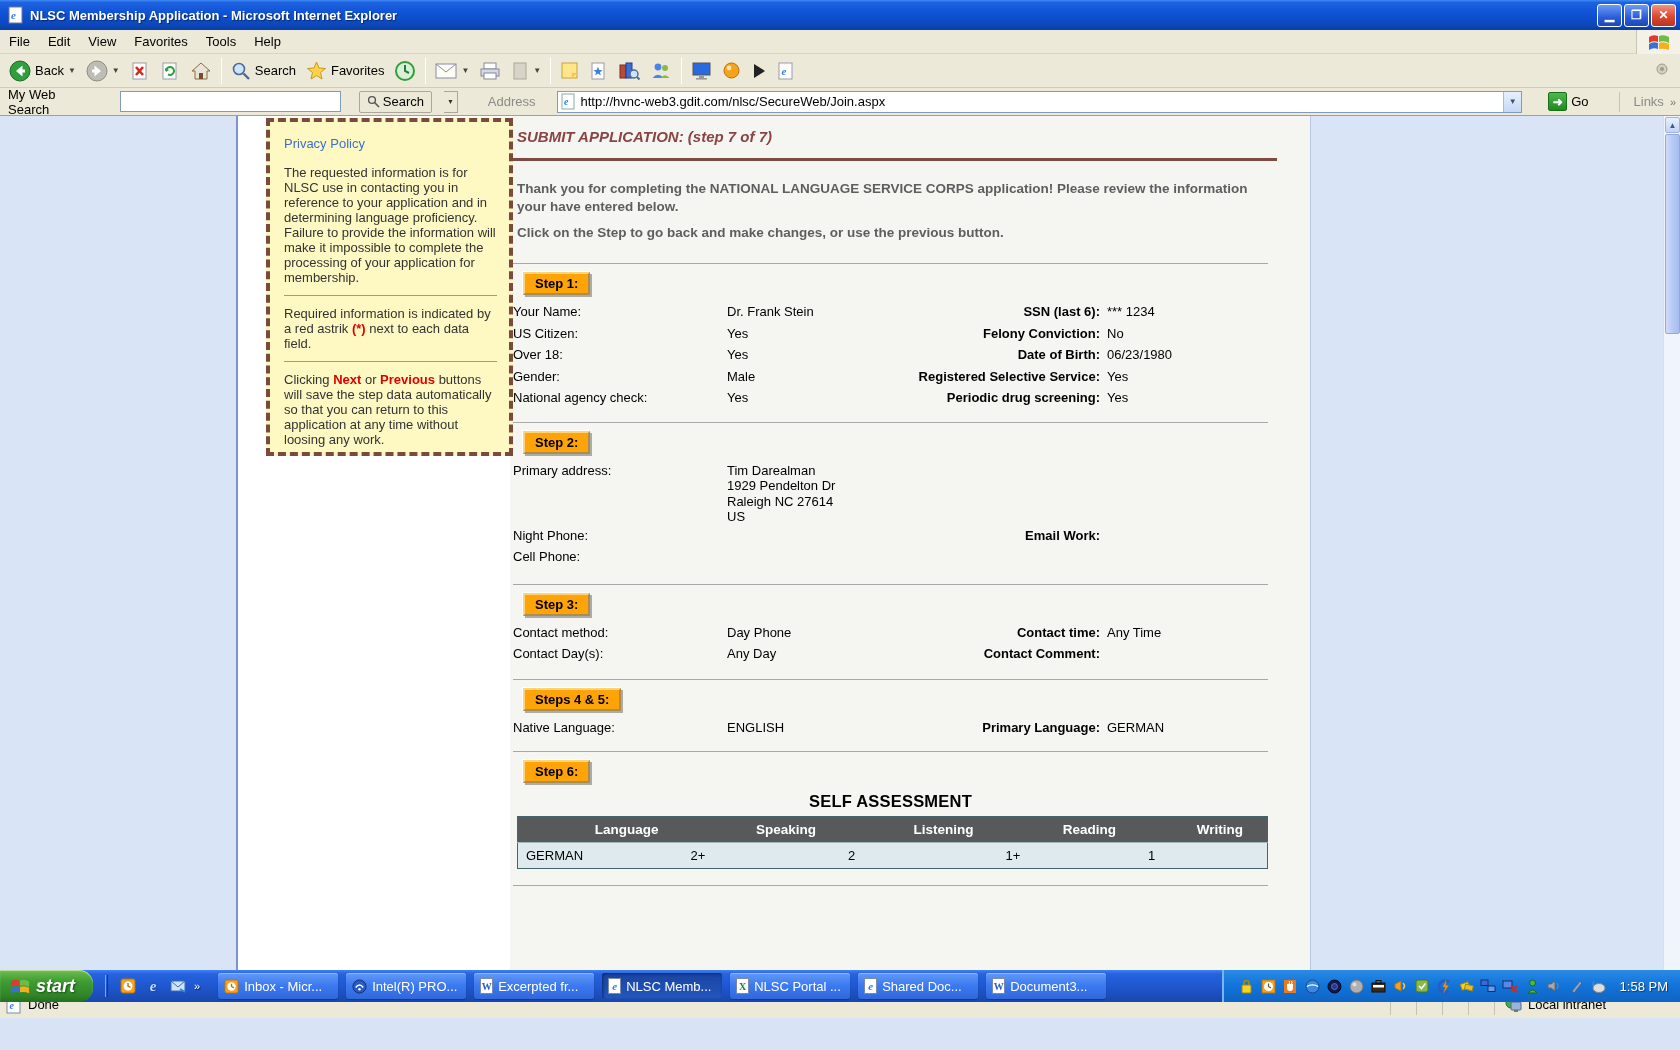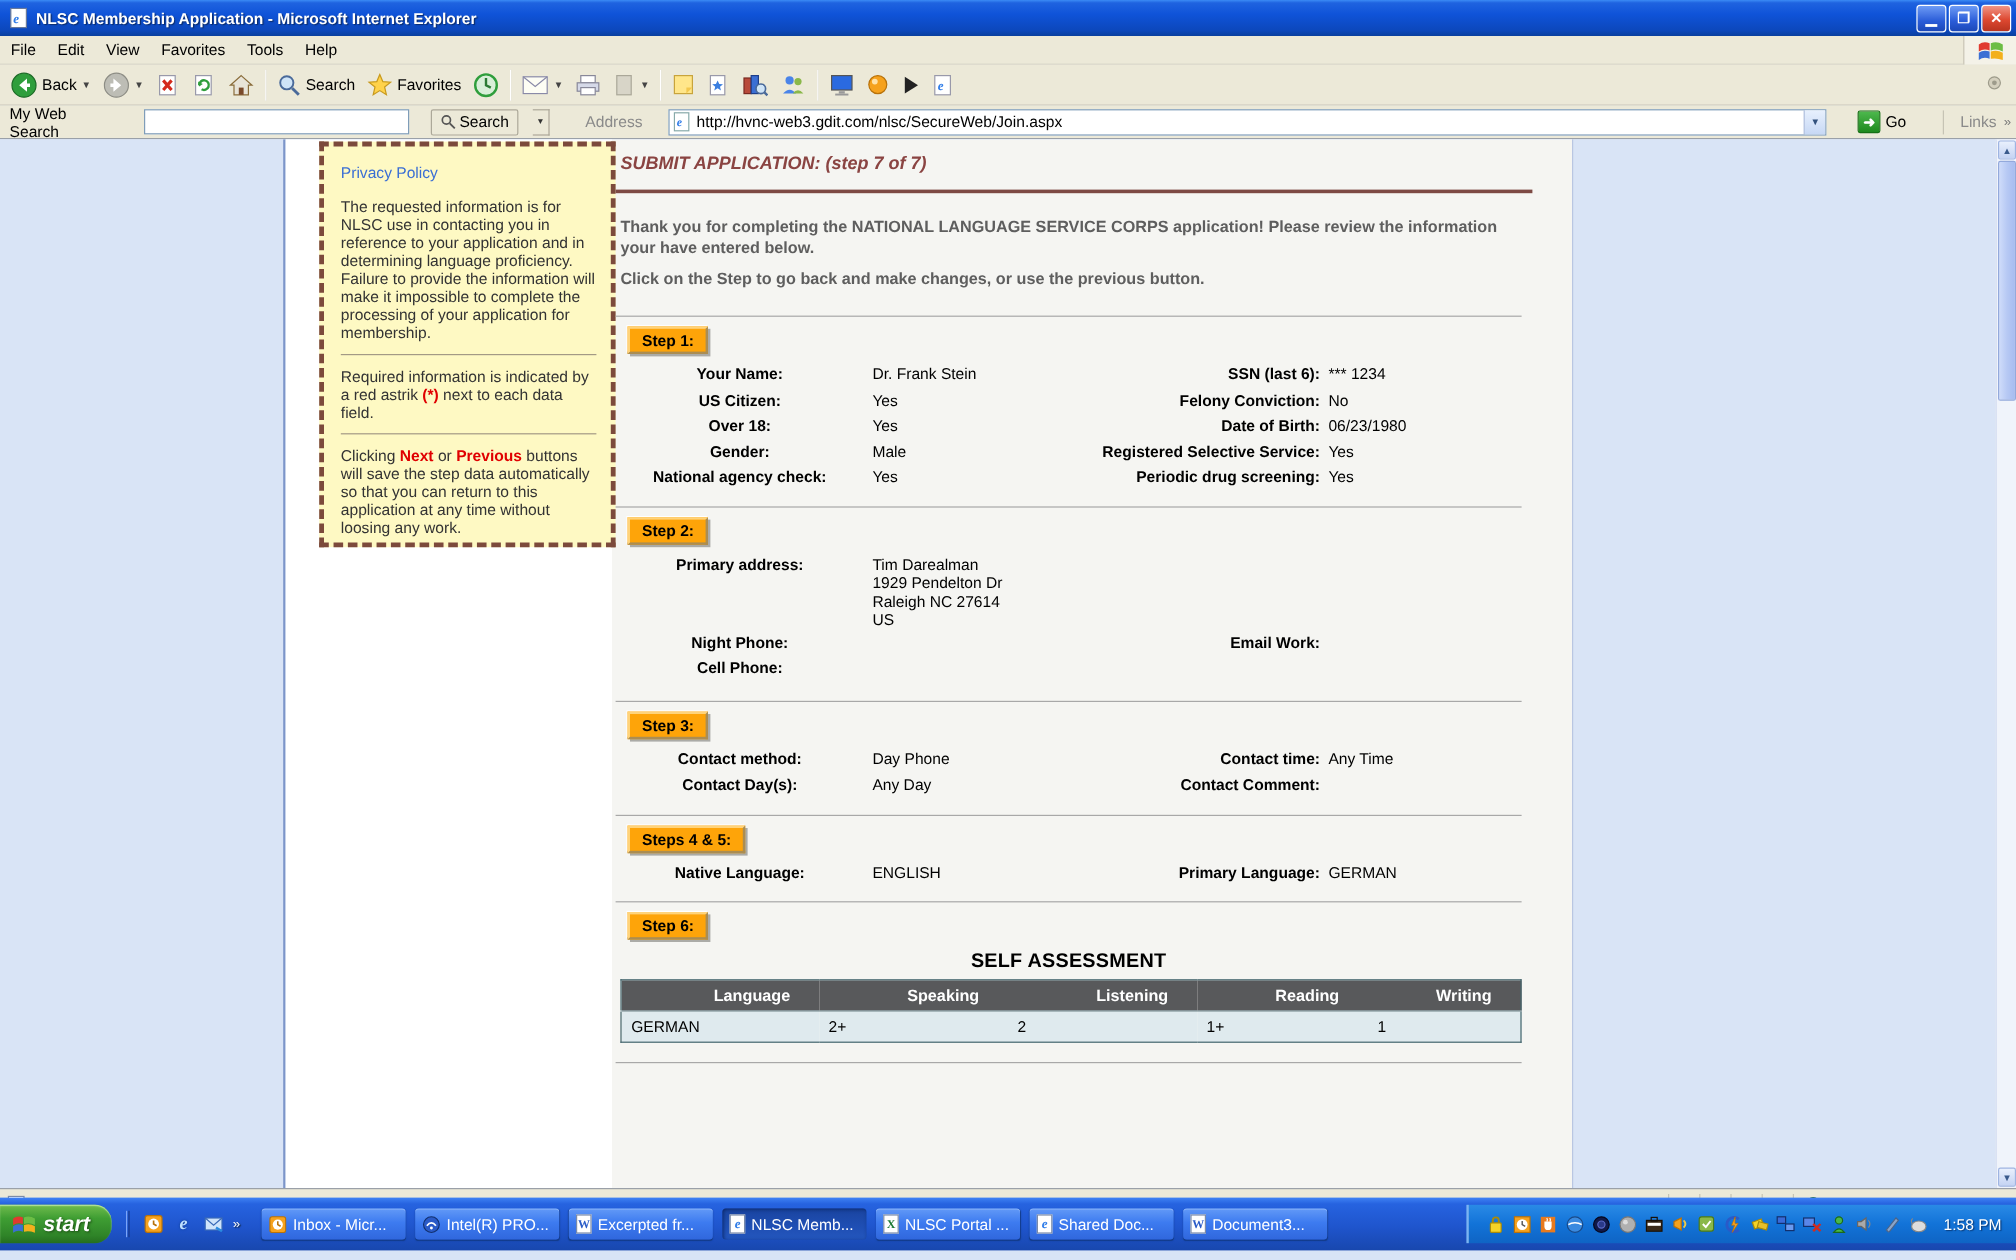--- a/index.html
+++ b/index.html
@@ -72,21 +72,21 @@
   .rule-maroon { margin-top:13px; height:3px; background:#7d4a44; width:764px; }
   .intro { margin:19px 0 0 4px; width:760px; font-weight:bold; color:#5e5e5e; font-size:13.5px; line-height:18px; }
   .intro2 { margin-top:8px; }
   .sep { height:1px; background:#a8a8a8; width:755px; }
   .sep.s1 { margin-top:21px; }
   .stepbtn { margin:8px 0 0 10px; height:23px; padding:0 10px; background:#fea409;
     border:2px outset #ffd37a; box-shadow:2px 2px 0 rgba(110,110,105,.55), -1px -1px 0 #fff;
     font-weight:bold; font-size:13px; color:#000; display:inline-flex; align-items:center; font-family:"Liberation Sans",sans-serif; }
   .rows { margin-top:6px; }
   .frow { display:flex; line-height:21.5px; }
-  .c1 { flex:0 0 207px; text-align:center; font-weight:bold; }
+  .c1 { flex:0 0 207px; text-align:left; font-weight:normal; }
   .c2 { flex:0 0 173px; padding-left:7px; }
   .c3 { flex:0 0 207px; text-align:right; font-weight:bold; }
   .c4 { flex:1; padding-left:7px; }
   .addr-mult { line-height:15.5px; padding-top:3px; }
   .c1.top { line-height:21px; }
   .sa-title { width:755px; text-align:center; font-weight:bold; font-size:16.5px; margin-top:9px; letter-spacing:.2px; }
   table.sa { margin:5px 0 0 4px; width:751px; border-collapse:collapse; border:1px solid #44656d; }
   table.sa th { background:#58595b; color:#fff; font-size:13.5px; text-align:right; padding:5px 24px; font-weight:bold; }
   table.sa td { background:#dfeaee; font-size:13px; padding:5px 8px; border-top:1px solid #9fb6bd; }
   .sep.s6 { margin-top:16px; }
@@ -103,21 +103,21 @@
     background:linear-gradient(90deg,#cfdcfa,#b7c9f4 50%,#a7bcf0); }
 
   
   .statusbar { position:absolute; left:0; top:990px; width:1680px; height:28px; background:#ece9d8;
     border-top:1px solid #9aa0a8; display:flex; align-items:center; font-size:13px; }
   .status-left { display:flex; align-items:center; gap:6px; padding-left:6px; flex:1; }
   .spane { width:26px; height:20px; border-left:1px solid #c6c3b4; }
   .spane-intranet { width:186px; height:20px; border-left:1px solid #c6c3b4; display:flex; align-items:center; gap:6px; padding-left:10px; }
 
   
-  .taskbar { position:absolute; left:0; top:998px; width:1680px; height:44px;
+  .taskbar { position:absolute; left:0; top:970px; width:1680px; height:32px;
     background:linear-gradient(180deg,#3f82f4 0%,#2663e0 12%,#1f55cd 55%,#1847ae 100%); display:flex; align-items:center; }
   .startbtn { height:32px; padding:0 18px 0 10px; display:flex; align-items:center; gap:6px;
     background:linear-gradient(180deg,#71bc4e 0%,#3f9e33 35%,#2f8428 80%,#256e1f 100%);
     border-radius:0 14px 14px 0; box-shadow:inset 0 1px 1px #b9e4a0; }
   .startbtn .stext { color:#fff; font-size:18px; font-weight:bold; font-style:italic; text-shadow:1px 1px 2px #1c4d14; }
   .qlaunch { display:flex; align-items:center; gap:7px; padding:0 8px 0 12px; }
   .qlaunch .handle { width:3px; height:22px; border-left:1px solid #7aa4f8; border-right:1px solid #16388a; margin-right:4px; }
   .qicon { width:18px; height:18px; display:flex; align-items:center; justify-content:center; }
   .q-chev { color:#fff; font-size:11px; text-shadow:1px 1px 1px #123; }
   .taskbtns { display:flex; gap:8px; margin-left:10px; }

